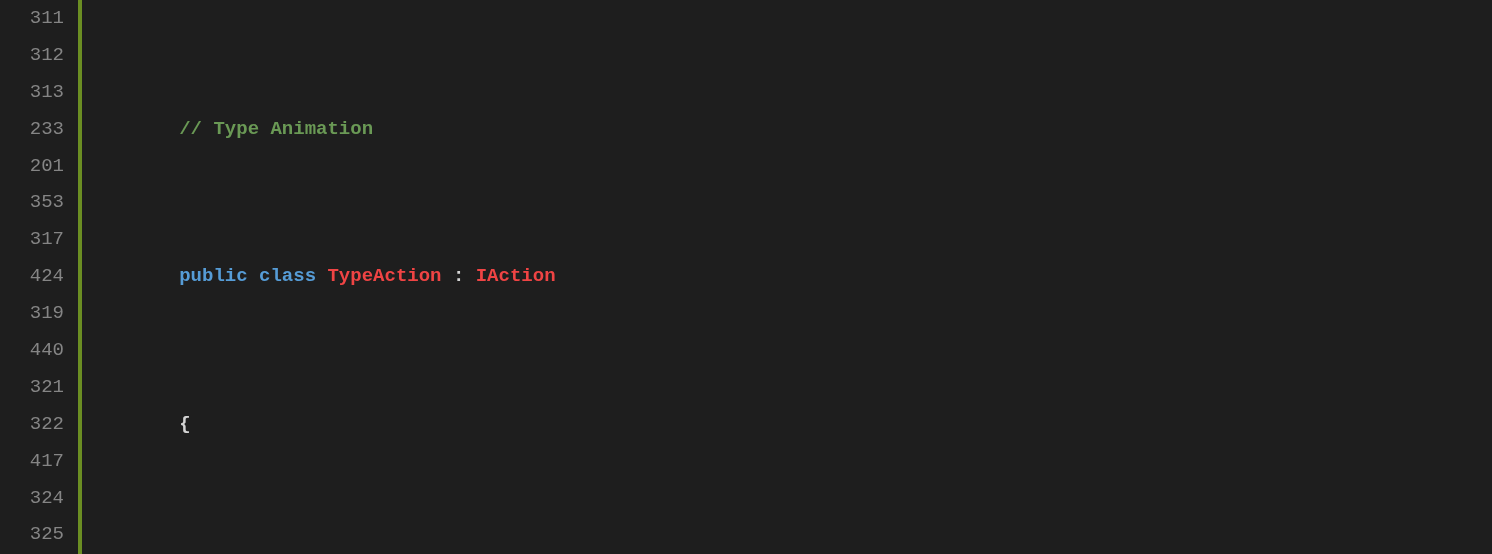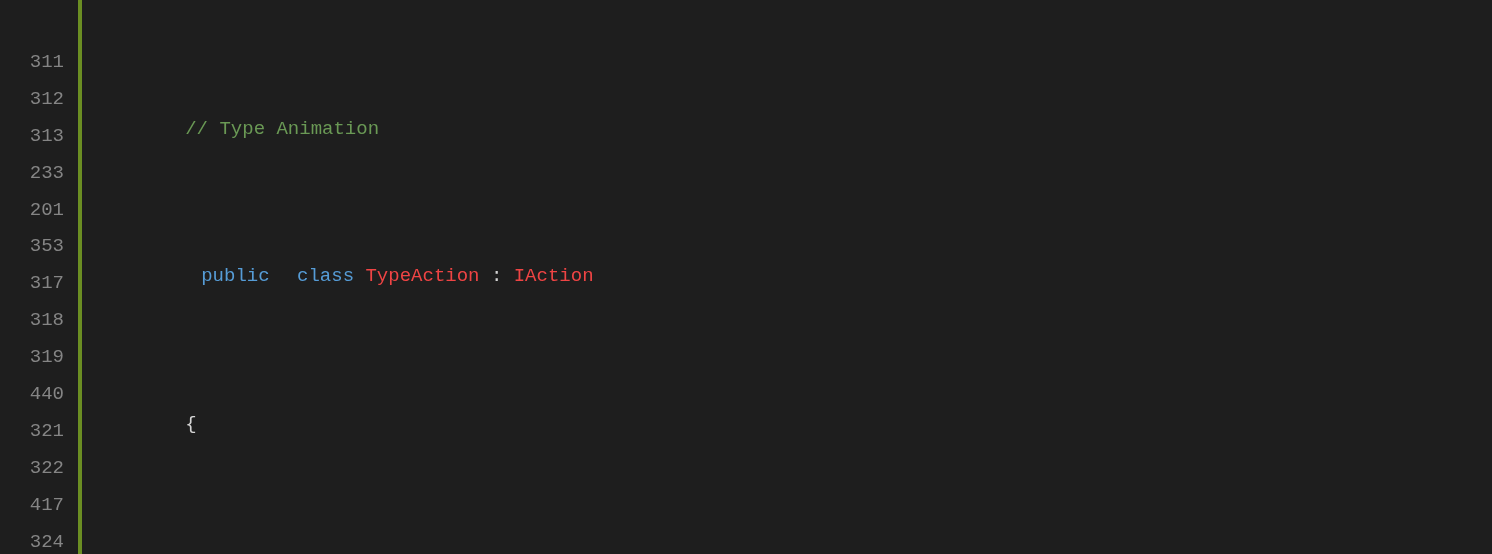--- a/index.html
+++ b/index.html
@@ -19,66 +19,66 @@
     height: 554px;
   }
   .gutter {
     width: 78px;
     text-align: right;
     color: #858585;
     padding-right: 0;
     user-select: none;
     flex-shrink: 0;
     background: #1e1e1e;
-    margin-top: 44px;
   }
   .gutter .ln {
     padding-right: 14px;
     height: 36.9px;
   }
   .ruler {
     width: 4px;
     background: #6b8e23;
     flex-shrink: 0;
   }
   .code {
-    padding-left: 12px;
+    padding-left: 6px;
     white-space: pre;
     flex: 1;
+    font-weight: bold;
   }
   .line {
     height: 36.9px;
     position: relative;
   }
   .guide {
     position: absolute;
     left: 0;
     top: 0;
     bottom: 0;
     border-left: 1px solid #404040;
   }
   
   .cm { color: #6a9955; }       
-  .kw { color: #569cd6; margin-left: 16px; }       
+  .kw { color: #569cd6; }       
   .ty { color: #ef4444; }       
   .pl { color: #d4d4d4; }
 </style>
 </head>
 <body>
 
 <div class="editor">
   <div class="gutter">
     <div class="ln">311</div>
     <div class="ln">312</div>
     <div class="ln">313</div>
     <div class="ln">233</div>
     <div class="ln">201</div>
     <div class="ln">353</div>
     <div class="ln">317</div>
-    <div class="ln">318</div>
+    <div class="ln">424</div>
     <div class="ln">319</div>
     <div class="ln">440</div>
     <div class="ln">321</div>
     <div class="ln">322</div>
     <div class="ln">417</div>
     <div class="ln">324</div>
     <div class="ln">325</div>
   </div>
   <div class="ruler"></div>
   <div class="code">

